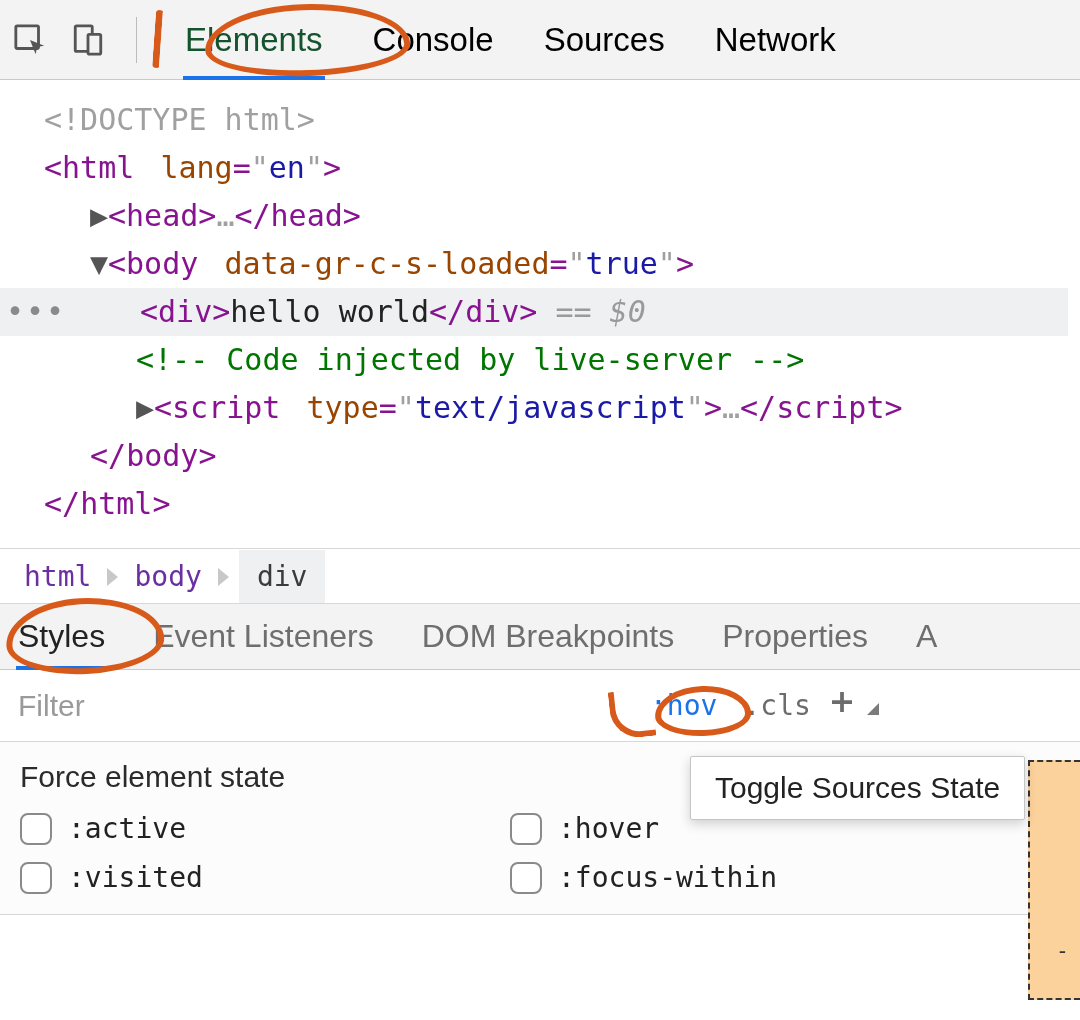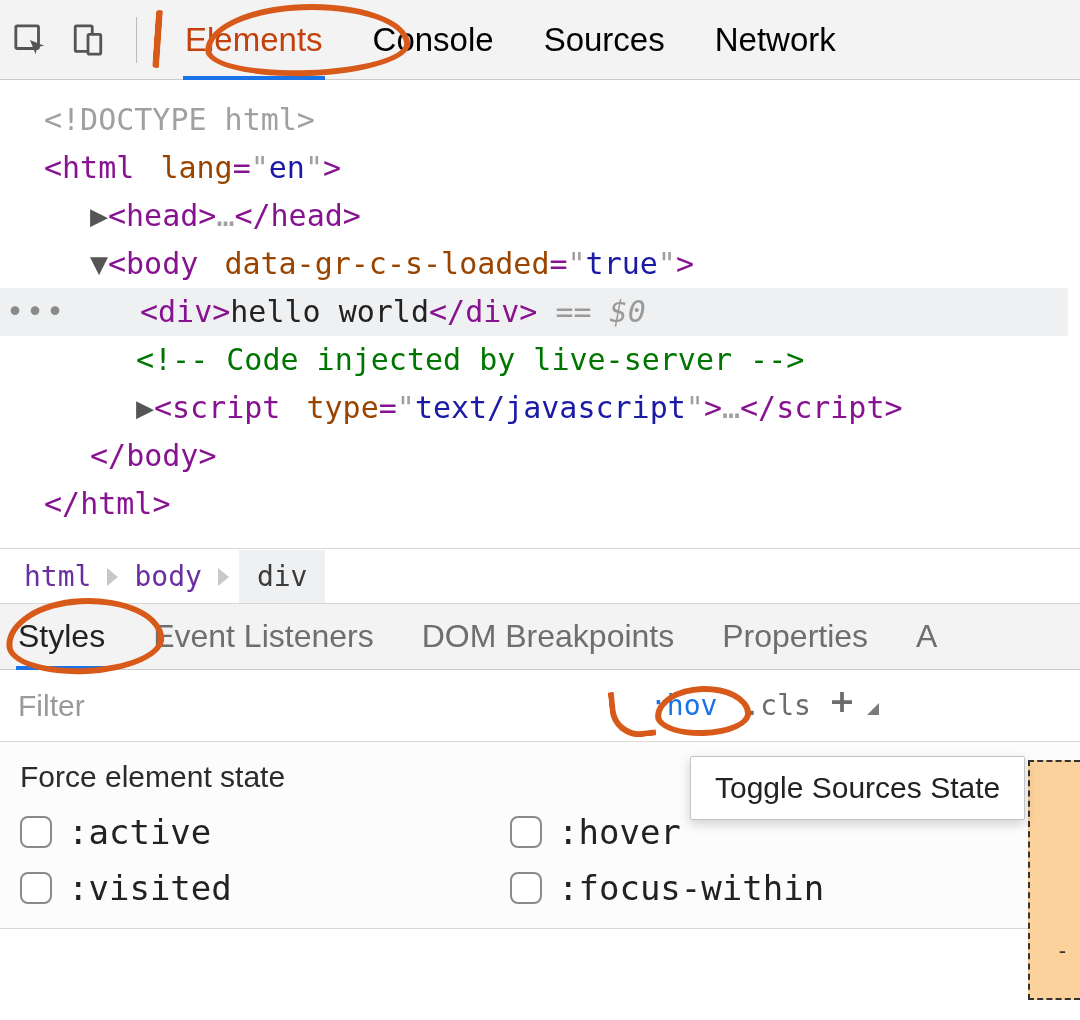--- a/index.html
+++ b/index.html
@@ -6,21 +6,21 @@
   html, body { width: 1080px; height: 1020px; font-family: -apple-system, "Helvetica Neue", Arial, sans-serif; font-size: 28px; color: #222; background: #fff; overflow: hidden; }
   .mono { font-family: Menlo, Monaco, Consolas, monospace; }
 
   
   .top-bar { display: flex; align-items: center; height: 80px; background: #f3f3f3; border-bottom: 1px solid #c9c9c9; padding: 0 10px; gap: 18px; }
   .top-icon { width: 40px; height: 40px; display: flex; align-items: center; justify-content: center; color: #555; }
   .top-icon svg { width: 34px; height: 34px; stroke: #555; }
   .vdiv { width: 1px; height: 46px; background: #bbb; margin: 0 10px; }
   .main-tabs { display: flex; align-items: stretch; height: 100%; gap: 50px; margin-left: 20px; }
   .main-tab { display: flex; align-items: center; height: 100%; color: #000000; cursor: pointer; font-size: 33px; position: relative; }
-  .main-tab.active { color: #c2410c; }
+  .main-tab.active { color: #14532d; }
   .main-tab.active::after { content: ""; position: absolute; left: -2px; right: -2px; bottom: -1px; height: 4px; background: #1a73e8; }
 
   
   .dom-tree { padding: 16px 12px 20px 44px; font-size: 30px; line-height: 1.6; }
   .code-line { white-space: pre; }
   .indent1 { margin-left: 0px; }
   .indent2 { margin-left: 46px; }
   .indent3 { margin-left: 92px; }
   .tag   { color: #881391; }
   .attr  { color: #994500; margin-left: 8px; }
@@ -59,21 +59,21 @@
 
   
   .tooltip { position:absolute; top:756px; left:690px; background:#fff; border:1px solid #c5c5c5; box-shadow:0 4px 12px rgba(0,0,0,.18); padding:14px 24px; font-size:30px; color:#222; border-radius:2px; z-index:40; }
 
   
   .force-panel { background:#fcfcfc; padding:18px 20px 20px 20px; border-bottom:1px solid #d8d8d8; }
   .force-title { font-size:30px; color:#2b2b2b; margin-bottom:18px; }
   .force-grid { display:grid; grid-template-columns: 1fr 1fr; row-gap:16px; max-width:980px; }
   .force-item { display:flex; align-items:center; gap:16px; }
   .chk { width:32px; height:32px; border:2px solid #8a8a8a; border-radius:8px; background:#fff; cursor:pointer; }
-  .force-label { font-size:34px;text-align:right; }
+  .force-label { font-size:28px;text-align:right; }
 
   
   .boxmodel-hint { position:absolute; right:0; top:760px; width:52px; height:240px; background:#fbd19c; border:2px dashed #333; border-right:0; }
   .boxmodel-hint .dash { position:absolute; right:14px; bottom:34px; font-size:22px; color:#333; }
 
   
   .anno { position:absolute; border:6px solid #d85a1a; border-radius:50%; pointer-events:none; z-index:50; }
   .anno1 { top:4px;   left:205px; width:205px; height:72px;  border-radius:48% 52% 50% 50% / 60% 60% 40% 40%; transform:rotate(-2deg); }
   .anno2 { top:598px; left:6px;   width:158px; height:76px;  border-radius:48% 52% 50% 50% / 58% 58% 42% 42%; transform:rotate(-3deg); }
   .anno3 { top:686px; left:655px; width:96px;  height:50px;  border-radius:50% 50% 50% 50% / 58% 58% 42% 42%; transform:rotate(-2deg); }

